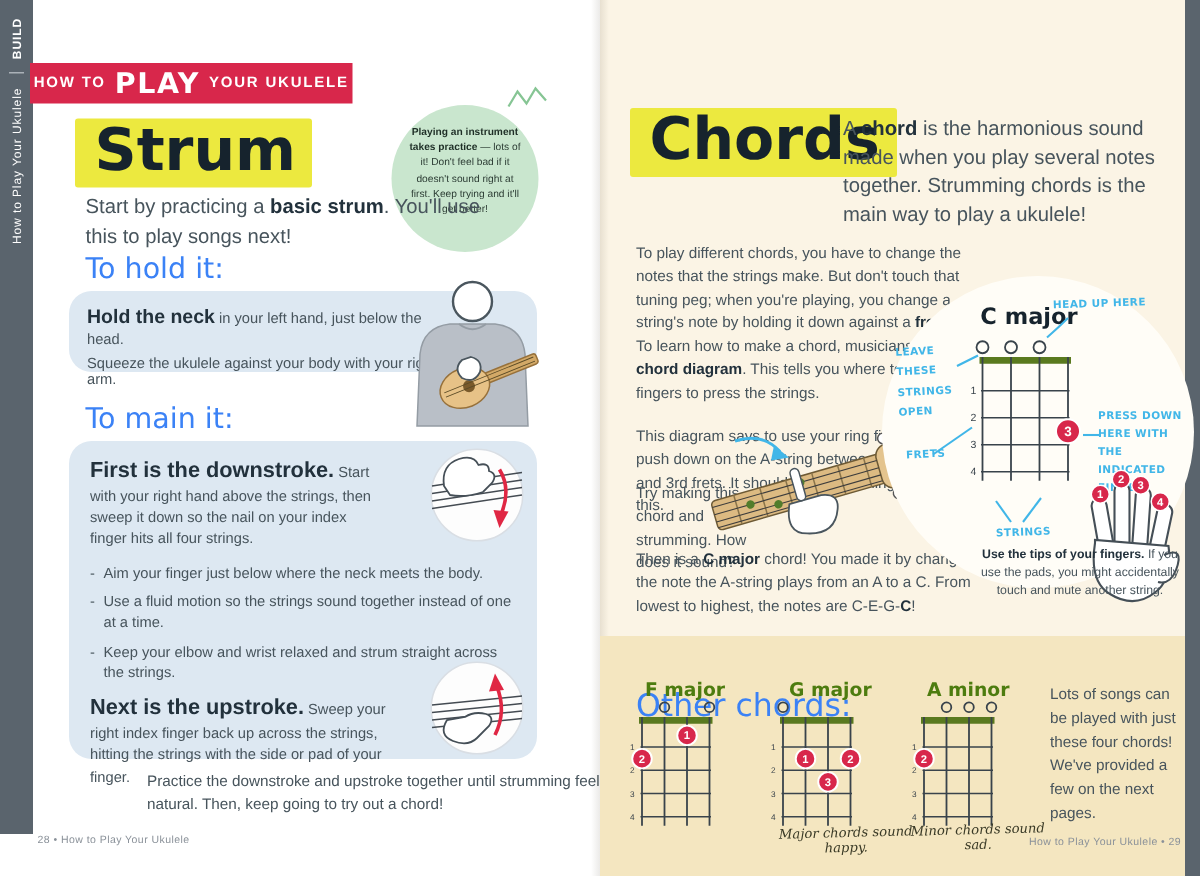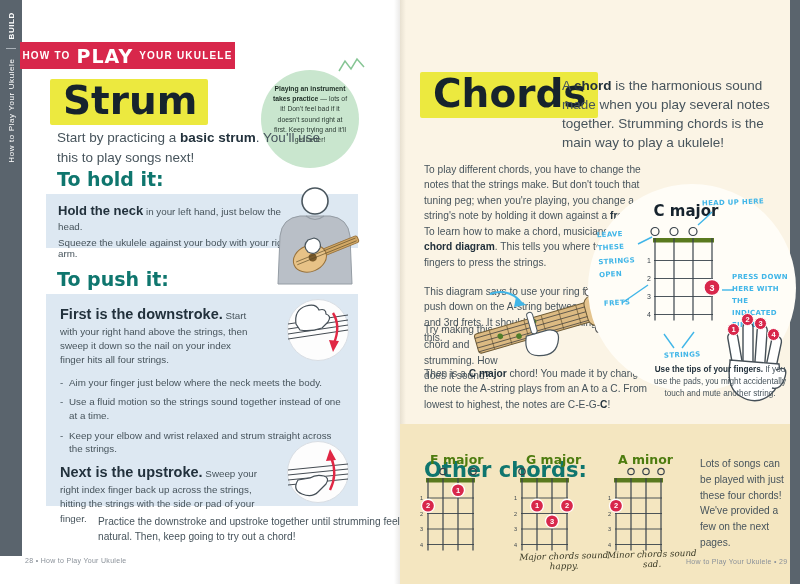--- a/index.html
+++ b/index.html
@@ -29,31 +29,31 @@
   }
   .banner .small-cap { font-size:10px; font-weight:bold; }
   .banner .big-cap { font-size:19px; font-weight:800; font-family:"DejaVu Sans", sans-serif; letter-spacing:1px; }
 
   
   .page-title {
     display:inline-block; background:#ece93f; padding:2px 11px 3px 13px;
     font-family:"DejaVu Sans", sans-serif; font-weight:800; font-size:39px;
     color:#16232d; line-height:1.05; border-radius:2px;
   }
-  .h-blue { color:#0f766e; font-weight:bold; font-size:19px; font-family:"DejaVu Sans", sans-serif; }
+  .h-blue { color:#3b82f6; font-weight:normal; font-size:19px; font-family:"DejaVu Sans", sans-serif; }
 
   
   .intro-left { left:57px; top:128px; width:282px; font-size:13.5px; line-height:1.45; }
   .note-circle {
     left:261px; top:70px; width:98px; height:98px; border-radius:50%;
     background:#c9e6ce; padding:14px 10px 0 10px; text-align:center;
     font-size:6.8px; line-height:1.5; color:#2c3c34;
   }
   .note-circle .b { color:#1e2e26; }
-  .blue-box { background:#dde8f2; border-radius:0; }
+  .blue-box { background:#dde8f2; border-radius:15px; }
   .hold-box { left:46px; top:194px; width:312px; height:54px; padding:8px 12px; }
   .hold-line1 { width:235px; font-size:9.8px; line-height:1.4; }
   .hold-line1 .lead { font-size:13px; }
   .hold-line2 { width:238px; font-size:9.8px; margin-top:3px; }
   .play-box { left:46px; top:294px; width:312px; height:212px; padding:10px 14px; }
   .stroke-para { font-size:9.8px; line-height:1.45; }
   .stroke-para .lead { font-size:14.5px; }
   .w-narrow { width:198px; }
   .bullets { margin-top:8px; width:286px; }
   .bullet { font-size:9.8px; line-height:1.4; margin-bottom:6px; padding-left:9px; position:relative; }
@@ -136,21 +136,21 @@
   <g transform="rotate(-22 46 72)">
     <rect x="56" y="67" width="38" height="7" rx="2" fill="#d3a967" stroke="#97713b" stroke-width="1"></rect>
     <ellipse cx="42" cy="71" rx="17" ry="13" fill="#e7c287" stroke="#97713b" stroke-width="1"></ellipse>
     <circle cx="45" cy="71" r="4" fill="#7a5a2b"></circle>
     <line x1="28" y1="69" x2="92" y2="69" stroke="#5a4a26" stroke-width="0.6"></line>
     <line x1="28" y1="72" x2="92" y2="72" stroke="#5a4a26" stroke-width="0.6"></line>
   </g>
   <path d="M40,54 Q34,60 40,66 Q48,70 52,62 Q54,54 46,52 Z" fill="#ffffff" stroke="#4a565e" stroke-width="1.2"></path>
 </svg>
 
-<div class="abs h-blue" style="left:57px; top:268px;">To push it:</div>
+<div class="abs h-blue" style="left:57px; top:268px;">To main it:</div>
 
 <div class="abs blue-box play-box">
   <div class="stroke-para w-narrow">
     <span class="b lead">First is the downstroke.</span><span> Start with your right hand above the strings, then sweep it down so the nail on your index finger hits all four strings.</span>
   </div>
   <div class="bullets">
     <div class="bullet">Aim your finger just below where the neck meets the body.</div>
     <div class="bullet">Use a fluid motion so the strings sound together instead of one at a time.</div>
     <div class="bullet">Keep your elbow and wrist relaxed and strum straight across the strings.</div>
   </div>

